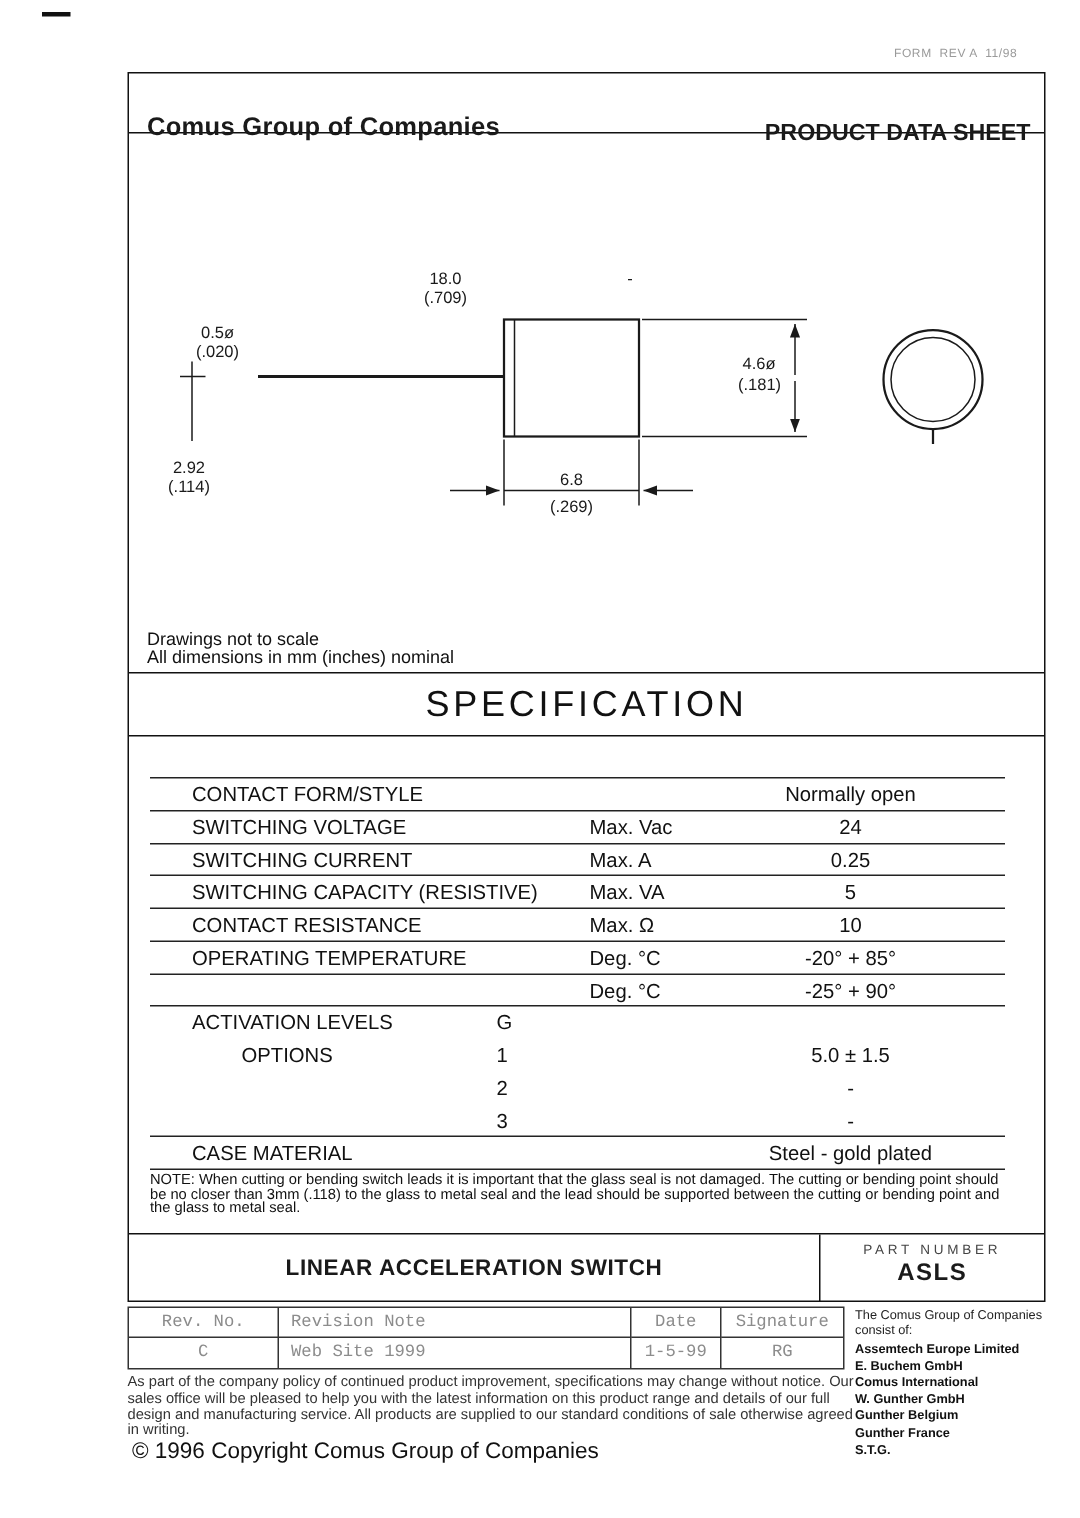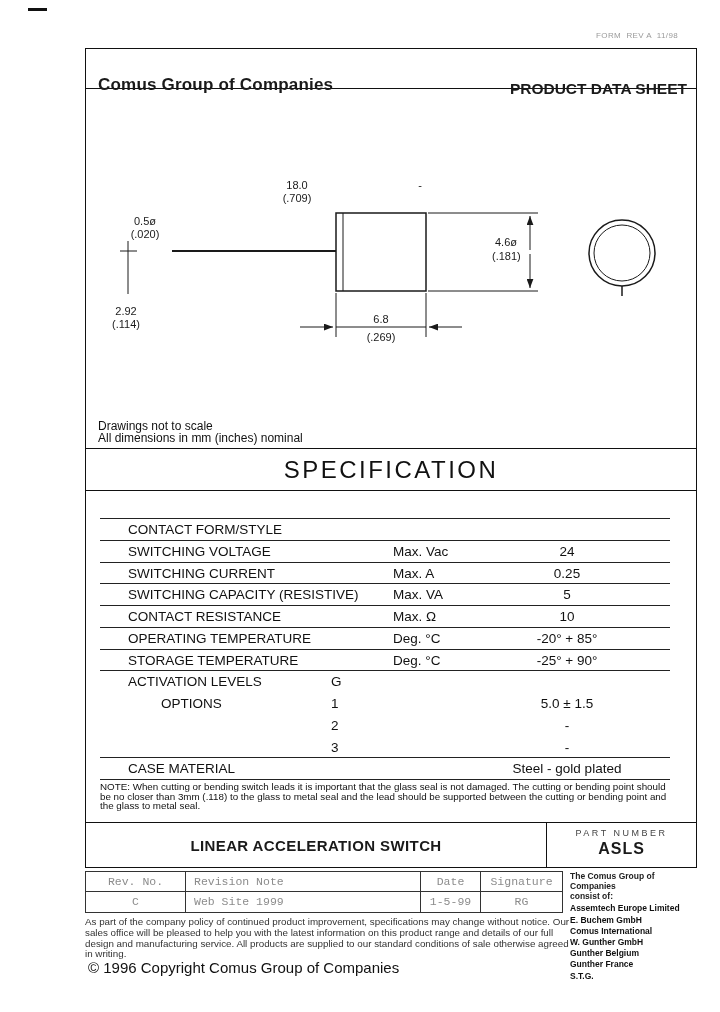--- a/index.html
+++ b/index.html
@@ -47,21 +47,21 @@
   .rev-table { position:absolute; left:85px; top:871px; width:478px; border:1px solid #333;
                display:grid; grid-template-columns:100px 235px 60px auto;
                font-family:"Liberation Mono", monospace; font-size:11.5px; color:#8c8c8c; }
   .rev-cell { height:20px; line-height:19px; border-right:1px solid #333; overflow:hidden; white-space:nowrap; }
   .rt-h { border-bottom:1px solid #333; }
   .rt-last { border-right:none; }
   .rt-c { text-align:center; }
   .rt-l { padding-left:8px; }
 
   .companies { position:absolute; left:570px; top:872px; width:132px; }
-  .co-intro { font-size:8.5px; line-height:9.8px; color:#222;font-weight:bold; }
+  .co-intro { font-size:8.5px; line-height:9.8px; color:#222; }
   .co-list { margin-top:2px; }
   .co-name { font-size:8.5px; font-weight:bold; line-height:11.2px; color:#111; }
 
   .disclaimer { position:absolute; left:85px; top:917px; width:486px; font-size:9.8px; line-height:10.8px; color:#333; }
   .copyright { position:absolute; left:88px; top:959px; font-size:15px; color:#111; }
 </style>
 </head>
 <body>
 
 <div class="page">
@@ -129,20 +129,21 @@
 
     <div class="spec-band">
       <div class="spec-title">SPECIFICATION</div>
     </div>
 
     <div class="spec-table">
         <div class="spec-row rule">
           <span class="sp-name">CONTACT FORM/STYLE</span>
           <span class="sp-sub"></span>
           <span class="sp-units"></span>
+          <span class="sp-value">Normally open</span>
         </div>
         <div class="spec-row rule">
           <span class="sp-name">SWITCHING VOLTAGE</span>
           <span class="sp-sub"></span>
           <span class="sp-units">Max. Vac</span>
           <span class="sp-value">24</span>
         </div>
         <div class="spec-row rule">
           <span class="sp-name">SWITCHING CURRENT</span>
           <span class="sp-sub"></span>
@@ -161,21 +162,20 @@
           <span class="sp-units">Max. Ω</span>
           <span class="sp-value">10</span>
         </div>
         <div class="spec-row rule">
           <span class="sp-name">OPERATING TEMPERATURE</span>
           <span class="sp-sub"></span>
           <span class="sp-units">Deg. °C</span>
           <span class="sp-value">-20° + 85°</span>
         </div>
         <div class="spec-row rule">
-          <span class="sp-name">STORAGE TEMPERATURE</span>
           <span class="sp-sub"></span>
           <span class="sp-units">Deg. °C</span>
           <span class="sp-value">-25° + 90°</span>
         </div>
         <div class="spec-row">
           <span class="sp-name">ACTIVATION LEVELS</span>
           <span class="sp-sub">G</span>
           <span class="sp-units"></span>
           <span class="sp-value"></span>
         </div>

